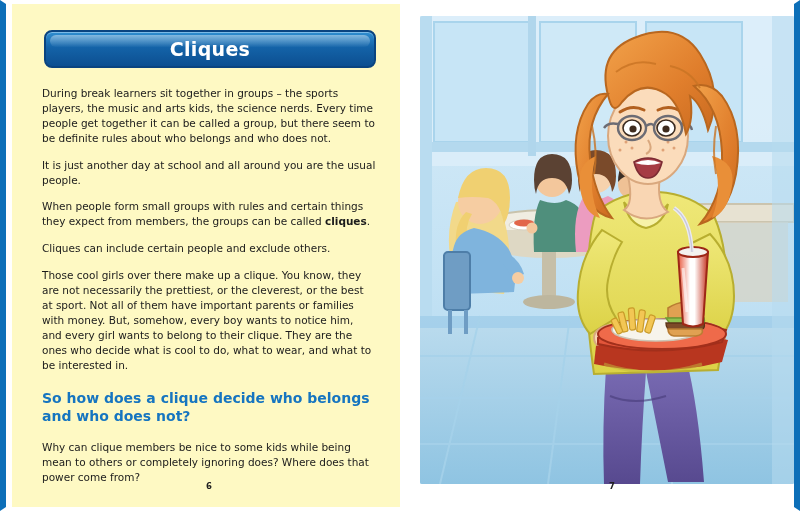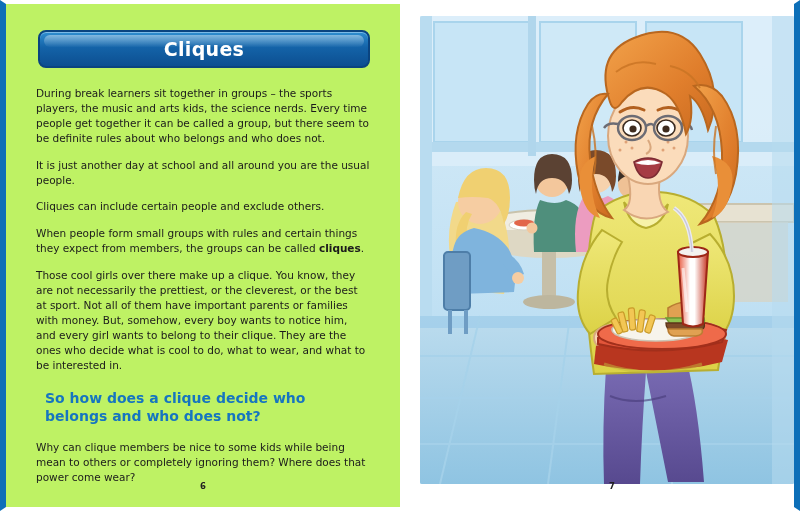--- a/index.html
+++ b/index.html
@@ -22,25 +22,25 @@
     box-sizing: border-box;
     border-left: 6px solid #0d6fb8;
     border-right: 6px solid #0d6fb8;
     border-top: 4px solid #ffffff;
     border-bottom: 4px solid #ffffff;
   }
 
   
   .page-left {
     position: absolute;
-    left: 0;
+    left: 6px;
     top: 0;
     width: 394px;
     height: 503px;
-    background: #bef264;
+    background: #fef9c3;
     box-sizing: border-box;
     padding: 26px 30px 0 30px;
   }
 
   .title-bar {
     position: relative;
     width: 328px;
     height: 34px;
     margin: 0 0 18px 2px;
     border-radius: 8px;
@@ -73,21 +73,21 @@
   .body-text p {
     margin: 0 0 12px 0;
     font-size: 10.5px;
     line-height: 1.42;
     color: #1b1b1b;
     font-family: "DejaVu Sans", sans-serif;
   }
   .body-text p strong { font-weight: bold; }
 
   .heading-blue {
-    margin: 16px 0 14px 9px;
+    margin: 16px 0 14px 0;
     font-size: 14px;
     line-height: 1.33;
     font-weight: bold;
     color: #1675c0;
     font-family: "DejaVu Sans", sans-serif;
   }
 
   .folio {
     position: absolute;
     bottom: 16px;
@@ -141,27 +141,27 @@
 
   <div class="page-left">
 
     <div class="title-bar">
       <span class="title-text">Cliques</span>
     </div>
 
     <div class="body-text">
       <p>During break learners sit together in groups – the sports players, the music and arts kids, the science nerds. Every time people get together it can be called a group, but there seem to be definite rules about who belongs and who does not.</p>
       <p>It is just another day at school and all around you are the usual people.</p>
+      <p>When people form small groups with rules and certain things they expect from members, the groups can be called <strong>cliques</strong>.</p>
       <p>Cliques can include certain people and exclude others.</p>
-      <p>When people form small groups with rules and certain things they expect from members, the groups can be called <strong>cliques</strong>.</p>
       <p>Those cool girls over there make up a clique. You know, they are not necessarily the prettiest, or the cleverest, or the best at sport. Not all of them have important parents or families with money. But, somehow, every boy wants to notice him, and every girl wants to belong to their clique. They are the ones who decide what is cool to do, what to wear, and what to be interested in.</p>
 
       <div class="heading-blue">So how does a clique decide who belongs and who does not?</div>
 
-      <p>Why can clique members be nice to some kids while being mean to others or completely ignoring them? Where does that power come wear?</p>
+      <p>Why can clique members be nice to some kids while being mean to others or completely ignoring does? Where does that power come from?</p>
     </div>
 
     <div class="folio folio-left">6</div>
   </div>
 
   <div class="page-right">
     <div class="illustration">
       <svg width="374" height="468" viewBox="0 0 374 468" xmlns="http://www.w3.org/2000/svg">
         <defs>
           <linearGradient id="bgGrad" x1="0" y1="0" x2="0" y2="1">

